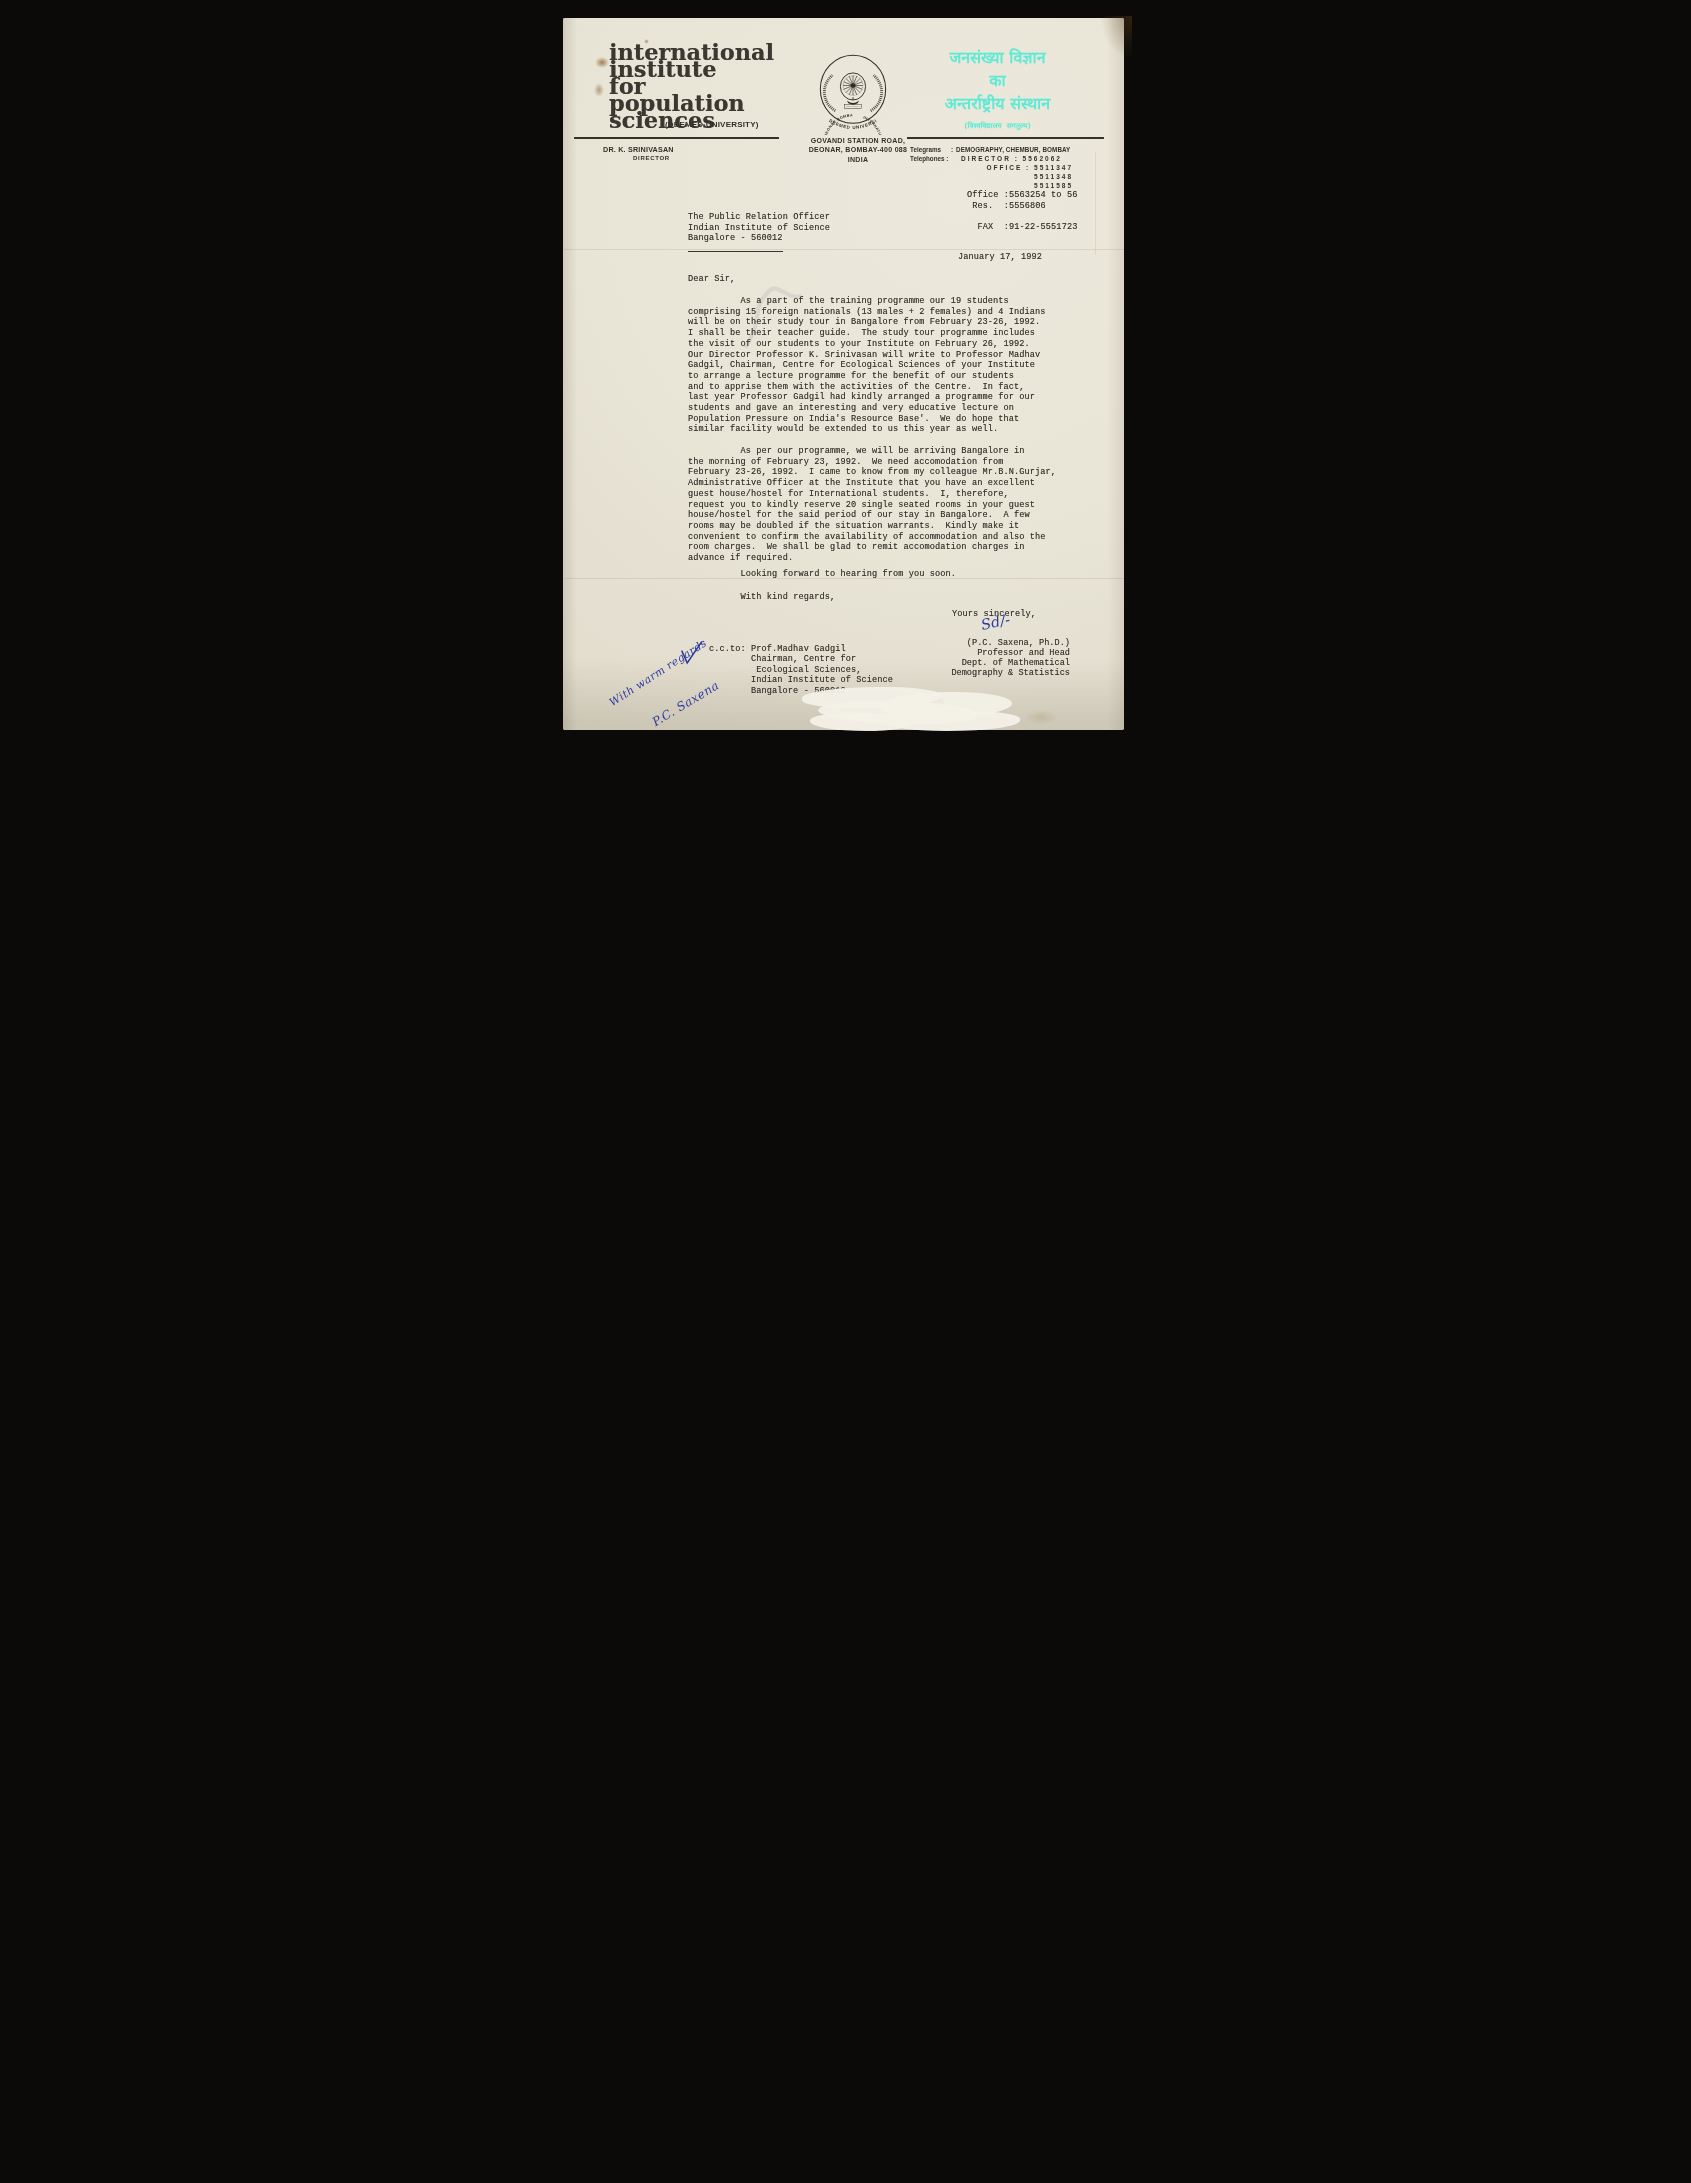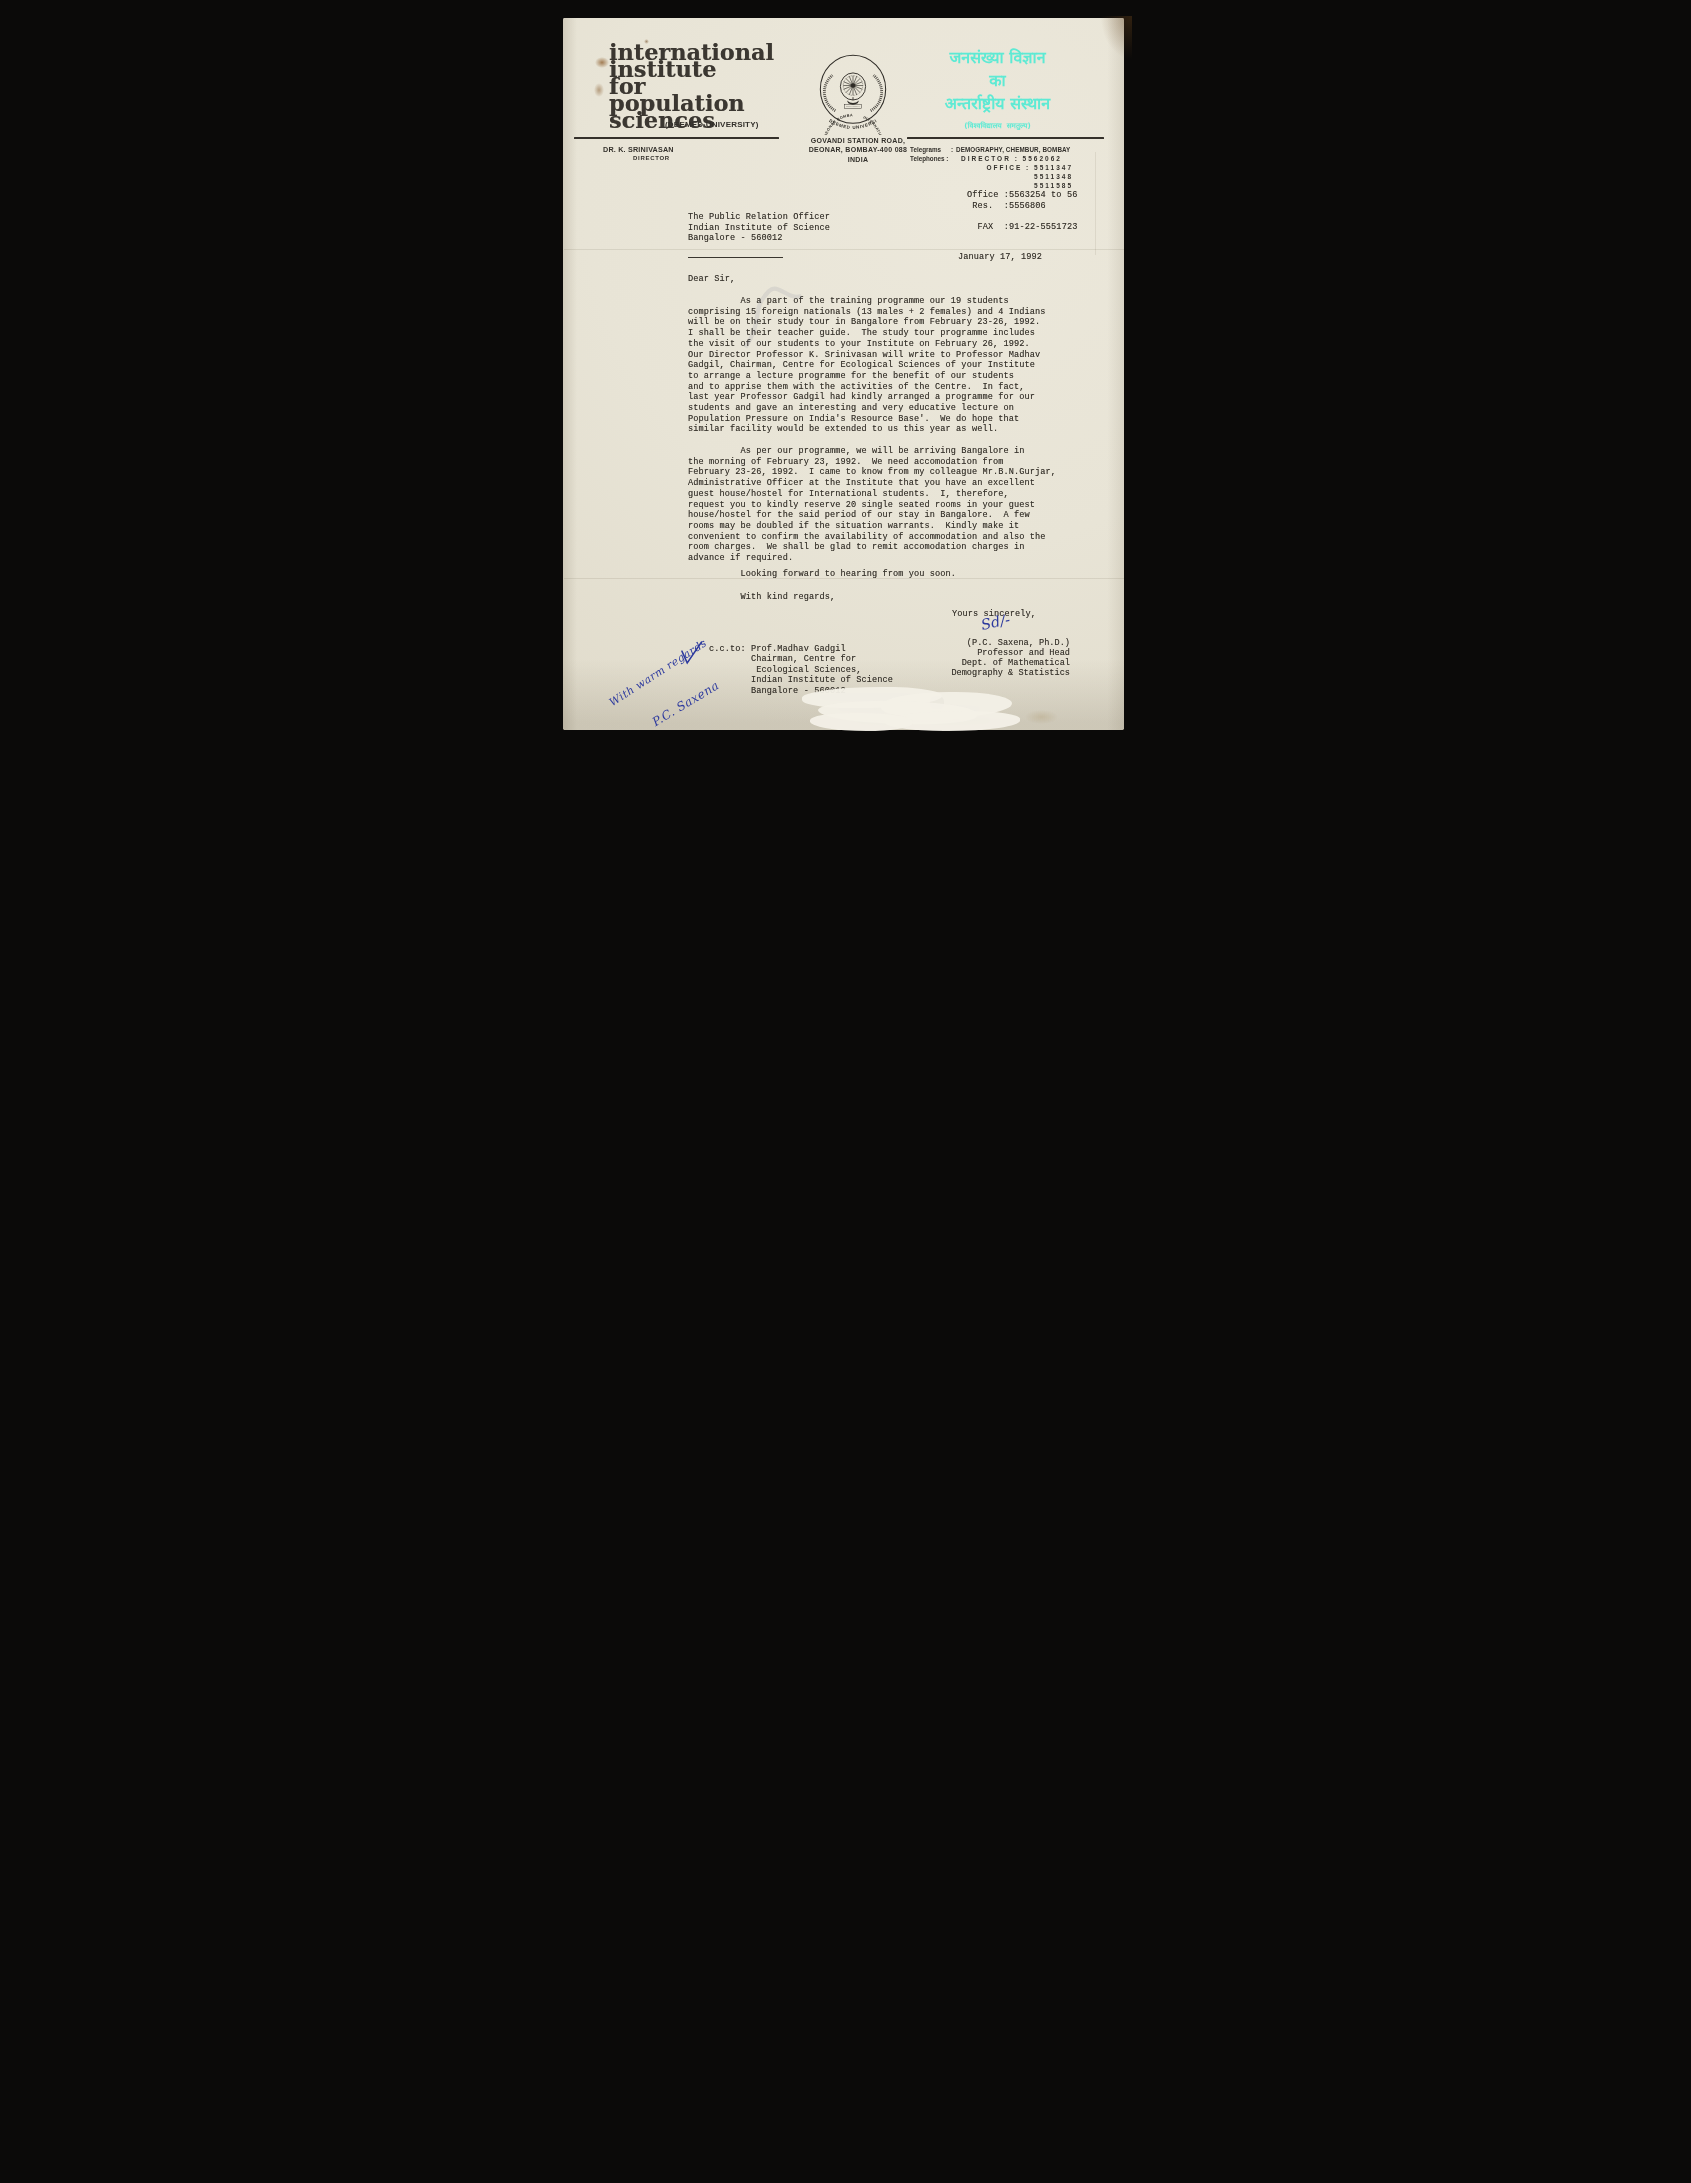--- a/index.html
+++ b/index.html
@@ -14,21 +14,21 @@
   .glow-tr{position:absolute;right:0;top:0;width:56px;height:103px;
     background:radial-gradient(80% 60% at 100% 0%, rgba(96,62,25,.45), rgba(0,0,0,0) 70%);}
   .type{font-family:"Liberation Mono","DejaVu Sans Mono",monospace;font-size:8.6px;line-height:10.7px;
         letter-spacing:0.1px;color:#37332c;white-space:pre;text-shadow:0 0 0.3px rgba(55,50,42,.55);}
   .org{font-family:"DejaVu Serif","Liberation Serif",serif;font-weight:bold;font-size:22.4px;line-height:17px;
        color:#3b3731;white-space:pre;text-shadow:0.3px 0.2px 0.2px rgba(59,55,49,.55);letter-spacing:0;}
   .printb{font-weight:bold;color:#33302b;}
   .rule{background:#35312b;height:1.9px;border-radius:0.5px;}
   .hindi{font-family:"DejaVu Sans","Liberation Sans",sans-serif;font-weight:bold;color:#5eead4;text-align:center;white-space:pre;}
   .spaced{letter-spacing:2px;}
-  .underl{display:inline-block;border-bottom:1.2px solid #3a362f;padding-bottom:13px;}
+  .underl{display:inline-block;border-bottom:1.2px solid #3a362f;padding-bottom:7px;}
   .sigblock{width:160px;text-align:right;}
   .sigblock div{font-family:"Liberation Mono","DejaVu Sans Mono",monospace;font-size:8.6px;line-height:10px;
         color:#37332c;text-shadow:0 0 0.3px rgba(55,50,42,.5);white-space:pre;}
   .hand{font-family:"DejaVu Serif","Liberation Serif",serif;font-style:italic;color:#2d3a9e;}
   .stain{position:absolute;border-radius:50%;filter:blur(0.5px);}
   .crease-h{position:absolute;height:0.9px;background:rgba(90,80,60,.12);}
   .crease-v{position:absolute;width:0.9px;background:rgba(90,80,60,.10);}
   .blob{position:absolute;background:#f3f0e7;opacity:.95;}
   .smudge{position:absolute;filter:blur(1.2px);border-radius:40%;}
   svg text{font-family:"Liberation Sans",sans-serif;font-weight:bold;fill:#33302a;}

